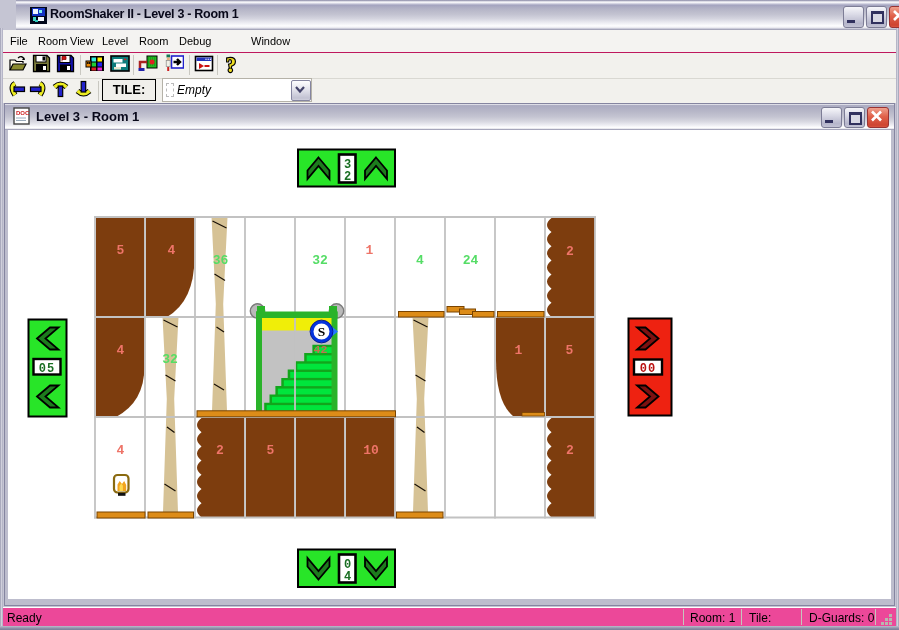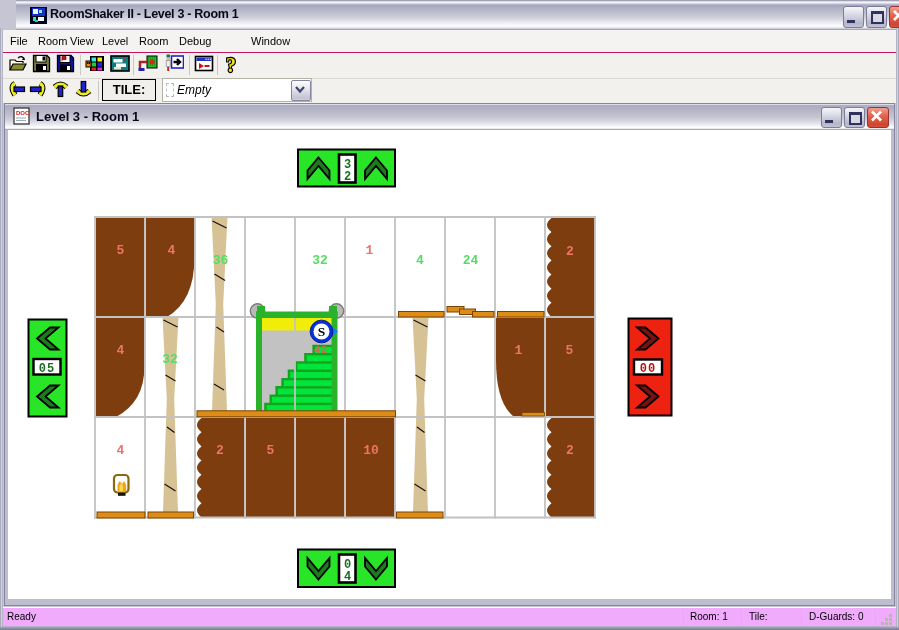--- a/index.html
+++ b/index.html
@@ -371,21 +371,21 @@
 
   <g>
     <rect x="628.5" y="318.5" width="43" height="97" fill="#ee2211" stroke="#000" stroke-width="2"></rect>
     <polygon points="658.5,338.5 645.5,327.5 637,327.5 650,338.5 637,349.5 645.5,349.5" fill="#7d1111" stroke="#000" stroke-width="1.8"></polygon>
     <polygon points="658.5,396.5 645.5,385.5 637,385.5 650,396.5 637,407.5 645.5,407.5" fill="#7d1111" stroke="#000" stroke-width="1.8"></polygon>
     <rect x="634" y="359.5" width="28" height="15" fill="#ffffff" stroke="#000" stroke-width="2.4"></rect>
     <text x="648" y="371.5" font-family="Liberation Mono, monospace" font-size="12" font-weight="bold" fill="#bb1111" text-anchor="middle" letter-spacing="1">00</text>
   </g>
 </svg>
 
-<div class="abs" id="statusbar" style="left:3px;top:607px;width:893px;height:19px;background:#f0abfc;border-top:1px solid #fff;font-size:10px;color:#000;">
+<div class="abs" id="statusbar" style="left:3px;top:607px;width:893px;height:19px;background:#ec4899;border-top:1px solid #fff;font-size:12px;color:#000;">
   <span class="abs" style="left:4px;top:3px;">Ready</span>
   <div class="abs" style="left:680px;top:1px;width:1px;height:16px;background:#c6c5bd;"></div>
   <span class="abs" style="left:687px;top:3px;">Room: 1</span>
   <div class="abs" style="left:738px;top:1px;width:1px;height:16px;background:#c6c5bd;"></div>
   <span class="abs" style="left:746px;top:3px;">Tile:</span>
   <div class="abs" style="left:798px;top:1px;width:1px;height:16px;background:#c6c5bd;"></div>
   <span class="abs" style="left:806px;top:3px;">D-Guards: 0</span>
   <div class="abs" style="left:872px;top:1px;width:1px;height:16px;background:#c6c5bd;"></div>
   <svg class="abs" style="left:878px;top:6px" width="13" height="13">
     <g fill="#b8b7af">

